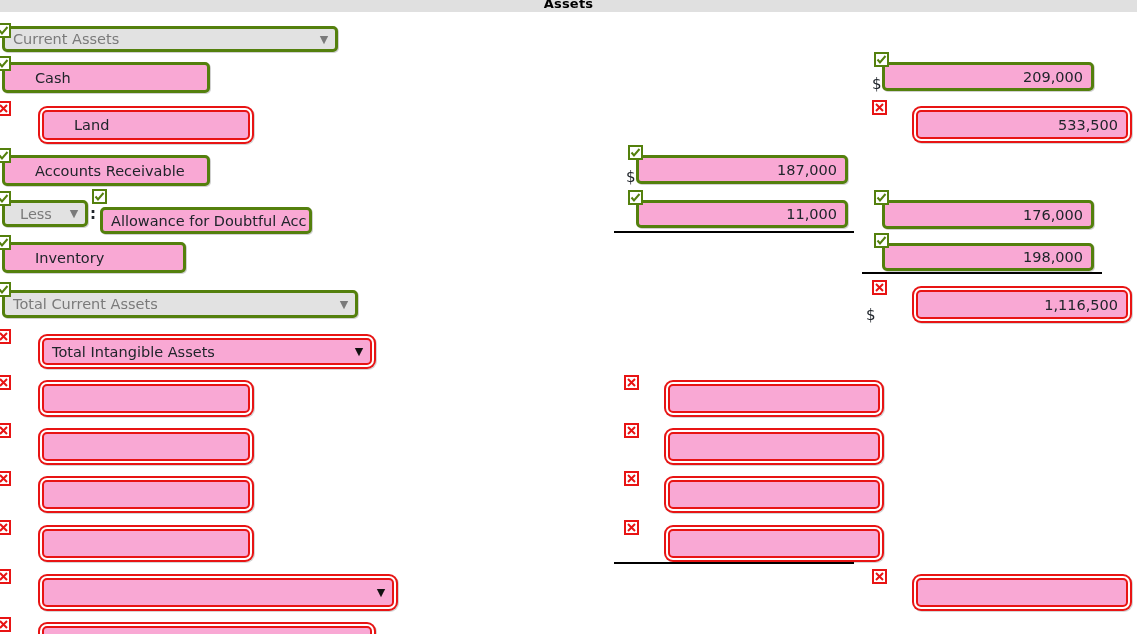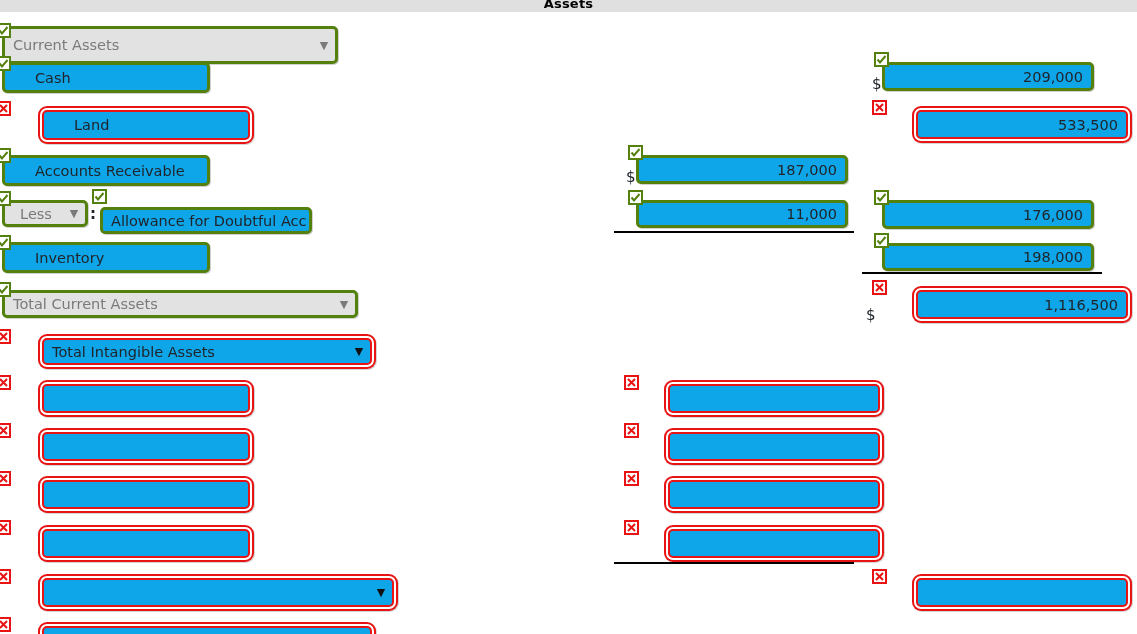--- a/index.html
+++ b/index.html
@@ -37,21 +37,21 @@
     text-align: center;
     font-weight: bold;
   }
   .badge.ok { border-color: #54800d; color: #54800d; }
   .badge.bad { border-color: #e81414; color: #e81414; }
   .badge svg { display: block; margin: 0 auto; }
 
   
   .field {
     position: absolute;
-    background: #0ea5e9;
+    background: #f9a8d4;
     border-radius: 5px;
     display: flex;
     align-items: center;
     font-size: 14.5px;
     color: #20252b;
     overflow: hidden;
     white-space: nowrap;
   }
   
   .field.ok {
@@ -114,21 +114,21 @@
 <div id="page">
 
   <div class="header-band"></div>
   <div class="header-title">Assets</div>
 
   <div class="badge ok" style="left:-4px; top:23px;">
     <svg width="11" height="11" viewBox="0 0 11 11">
         <path d="M1.5 5.5 L4 8.5 L9.5 2" stroke="#54800d" stroke-width="2" fill="none"></path>
       </svg>
   </div>
-  <div class="field ok disabled text-start" style="left:2px; top:26px; width:336px; height:38px;justify-content:flex-end;">
+  <div class="field ok disabled text-start" style="left:2px; top:26px; width:336px; height:26px;justify-content:flex-end;">
     <span class="txt">Current Assets</span>
     <span class="caret">▼</span>
   </div>
 
   <div class="badge ok" style="left:-4px; top:56px;">
     <svg width="11" height="11" viewBox="0 0 11 11">
         <path d="M1.5 5.5 L4 8.5 L9.5 2" stroke="#54800d" stroke-width="2" fill="none"></path>
       </svg>
   </div>
   <div class="field ok text-left" style="left:2px; top:62px; width:208px; height:31px;">
@@ -170,21 +170,21 @@
   </div>
   <div class="field ok text-start" style="left:100px; top:200px; width:212px; height:27px;margin-top:7px;">
     <span class="txt">Allowance for Doubtful Acc</span>
   </div>
 
   <div class="badge ok" style="left:-4px; top:235px;">
     <svg width="11" height="11" viewBox="0 0 11 11">
         <path d="M1.5 5.5 L4 8.5 L9.5 2" stroke="#54800d" stroke-width="2" fill="none"></path>
       </svg>
   </div>
-  <div class="field ok text-left" style="left:2px; top:242px; width:208px; height:31px;">
+  <div class="field ok text-left" style="left:2px; top:242px; width:184px; height:31px;">
     <span class="txt">Inventory</span>
   </div>
 
   <div class="badge ok" style="left:-4px; top:282px;">
     <svg width="11" height="11" viewBox="0 0 11 11">
         <path d="M1.5 5.5 L4 8.5 L9.5 2" stroke="#54800d" stroke-width="2" fill="none"></path>
       </svg>
   </div>
   <div class="field ok disabled text-start" style="left:2px; top:290px; width:356px; height:28px;">
     <span class="txt">Total Current Assets</span>

